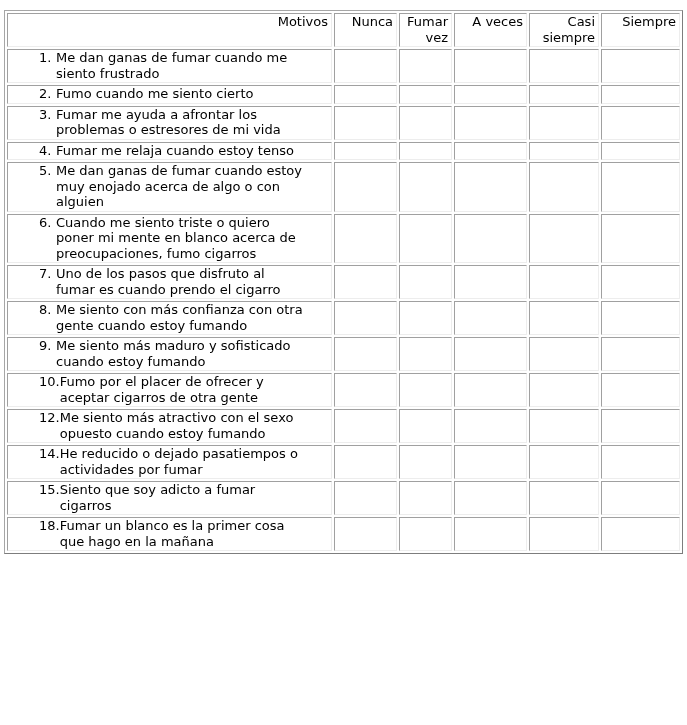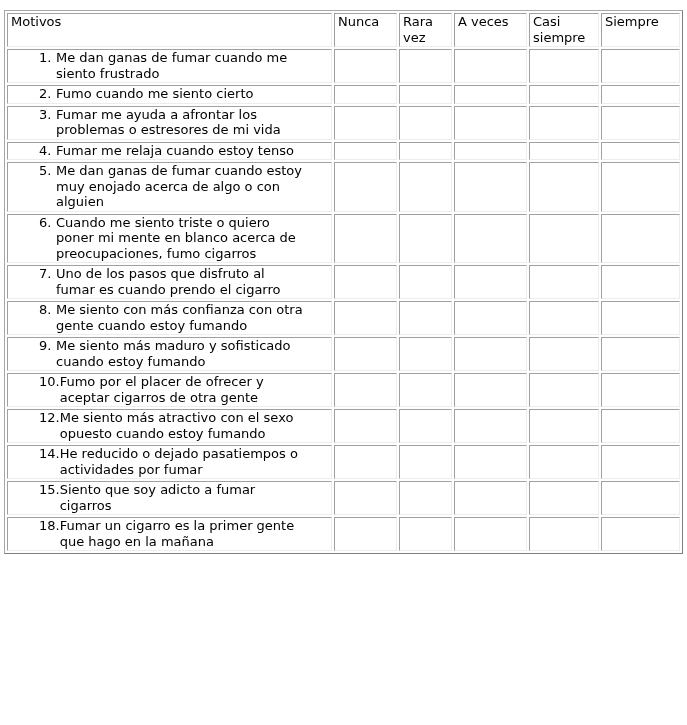--- a/index.html
+++ b/index.html
@@ -26,20 +26,21 @@
     border-color: #a0a0a0 #ededed #ededed #a0a0a0;
     vertical-align: top;
     text-align: left;
     font-weight: normal;
     padding: 0 3px 1px 3px;
     line-height: 15.5px;
     overflow: hidden;
   }
   th {
     height: 31px;
+    text-align: right;
   }
   td.question-cell {
     padding: 0 2px 1px 2px;
   }
   .q-item {
     display: flex;
     padding-left: 29px;
   }
   .q-num {
     flex: 0 0 auto;
@@ -63,21 +64,21 @@
     <col style="width:63px">
     <col style="width:53px">
     <col style="width:73px">
     <col style="width:70px">
     <col style="width:79px">
   </colgroup>
   <thead>
     <tr>
       <th>Motivos</th>
       <th>Nunca</th>
-      <th>Rara vez</th>
+      <th>Fumar vez</th>
       <th>A veces</th>
       <th>Casi siempre</th>
       <th>Siempre</th>
     </tr>
   </thead>
   <tbody>
   <tr>
     <td class="question-cell">
       <div class="q-item">
         <span class="q-num">1.</span>
@@ -273,21 +274,21 @@
     <td class="answer-cell"></td>
     <td class="answer-cell"></td>
   </tr>
 
 
 
   <tr>
     <td class="question-cell">
       <div class="q-item">
         <span class="q-num">18.</span>
-        <span class="q-text">Fumar un cigarro es la primer gente
+        <span class="q-text">Fumar un blanco es la primer cosa
 que hago en la mañana</span>
       </div>
     </td>
     <td class="answer-cell"></td>
     <td class="answer-cell"></td>
     <td class="answer-cell"></td>
     <td class="answer-cell"></td>
     <td class="answer-cell"></td>
   </tr>
 </tbody>

